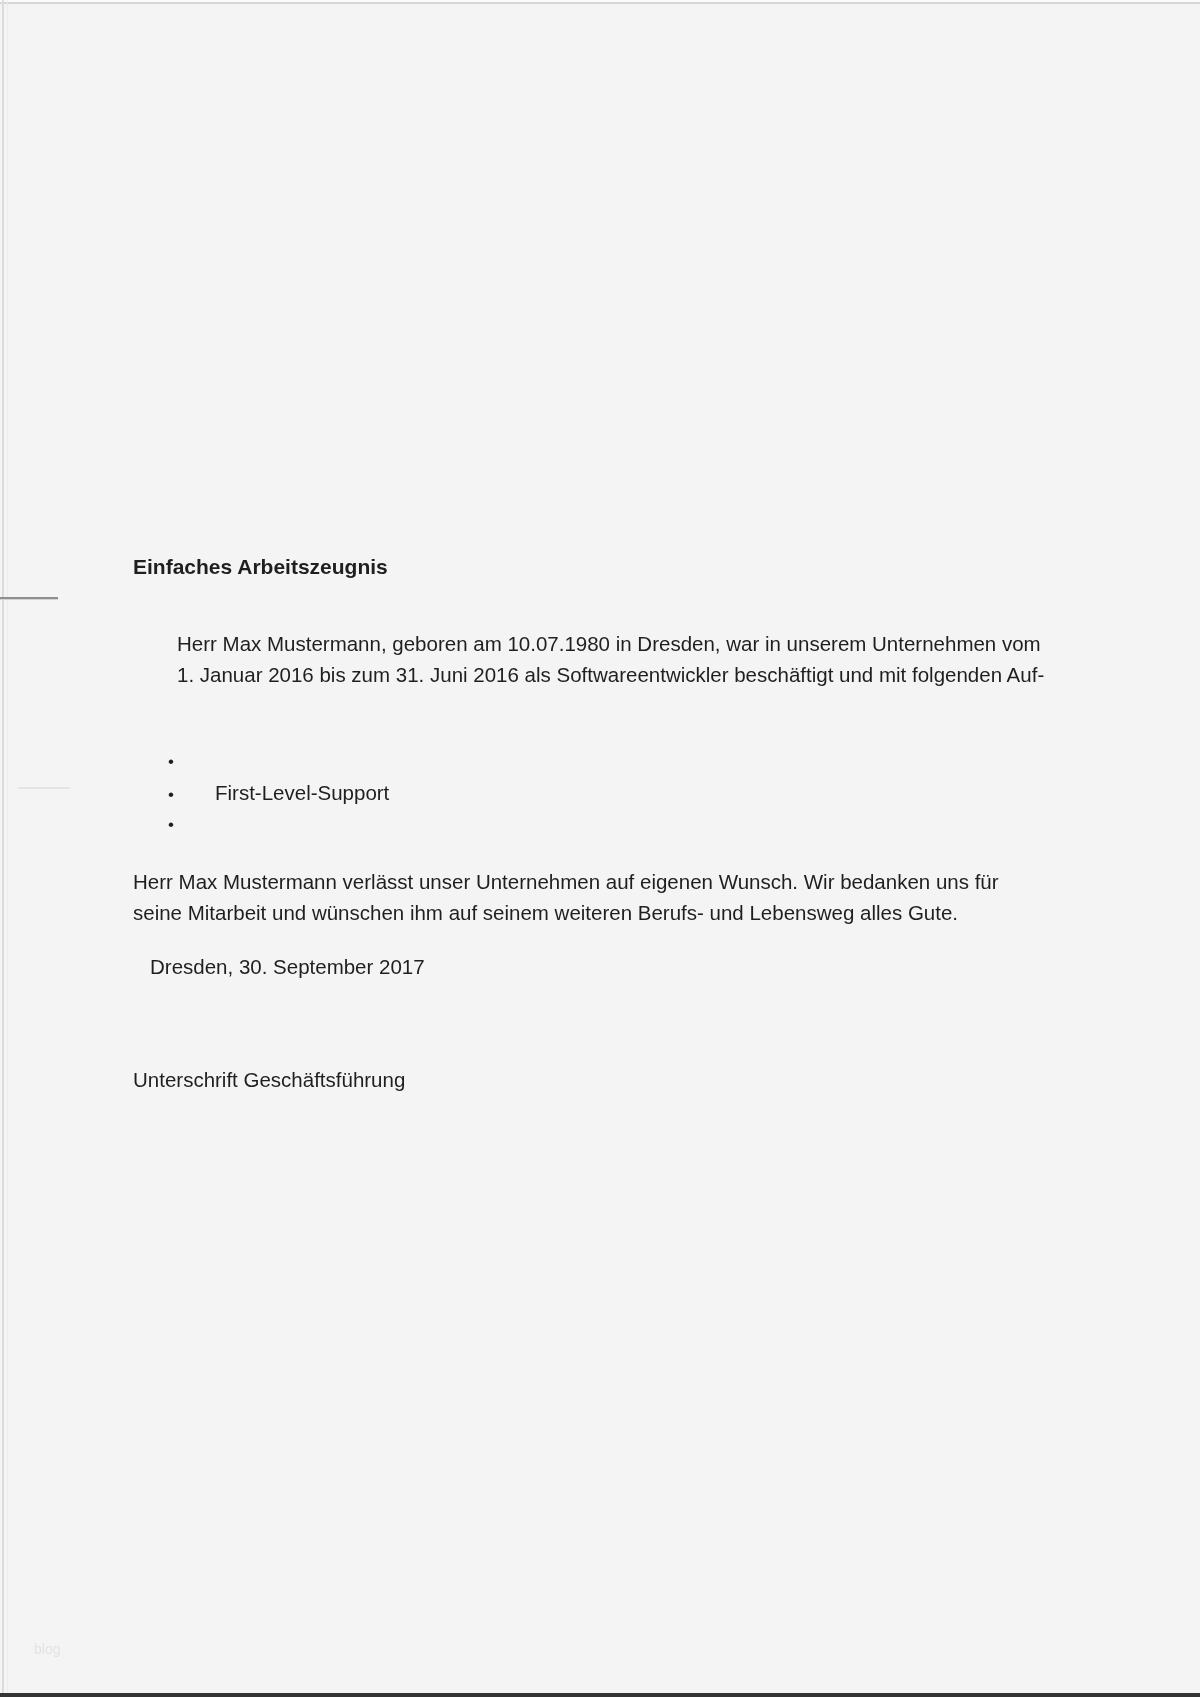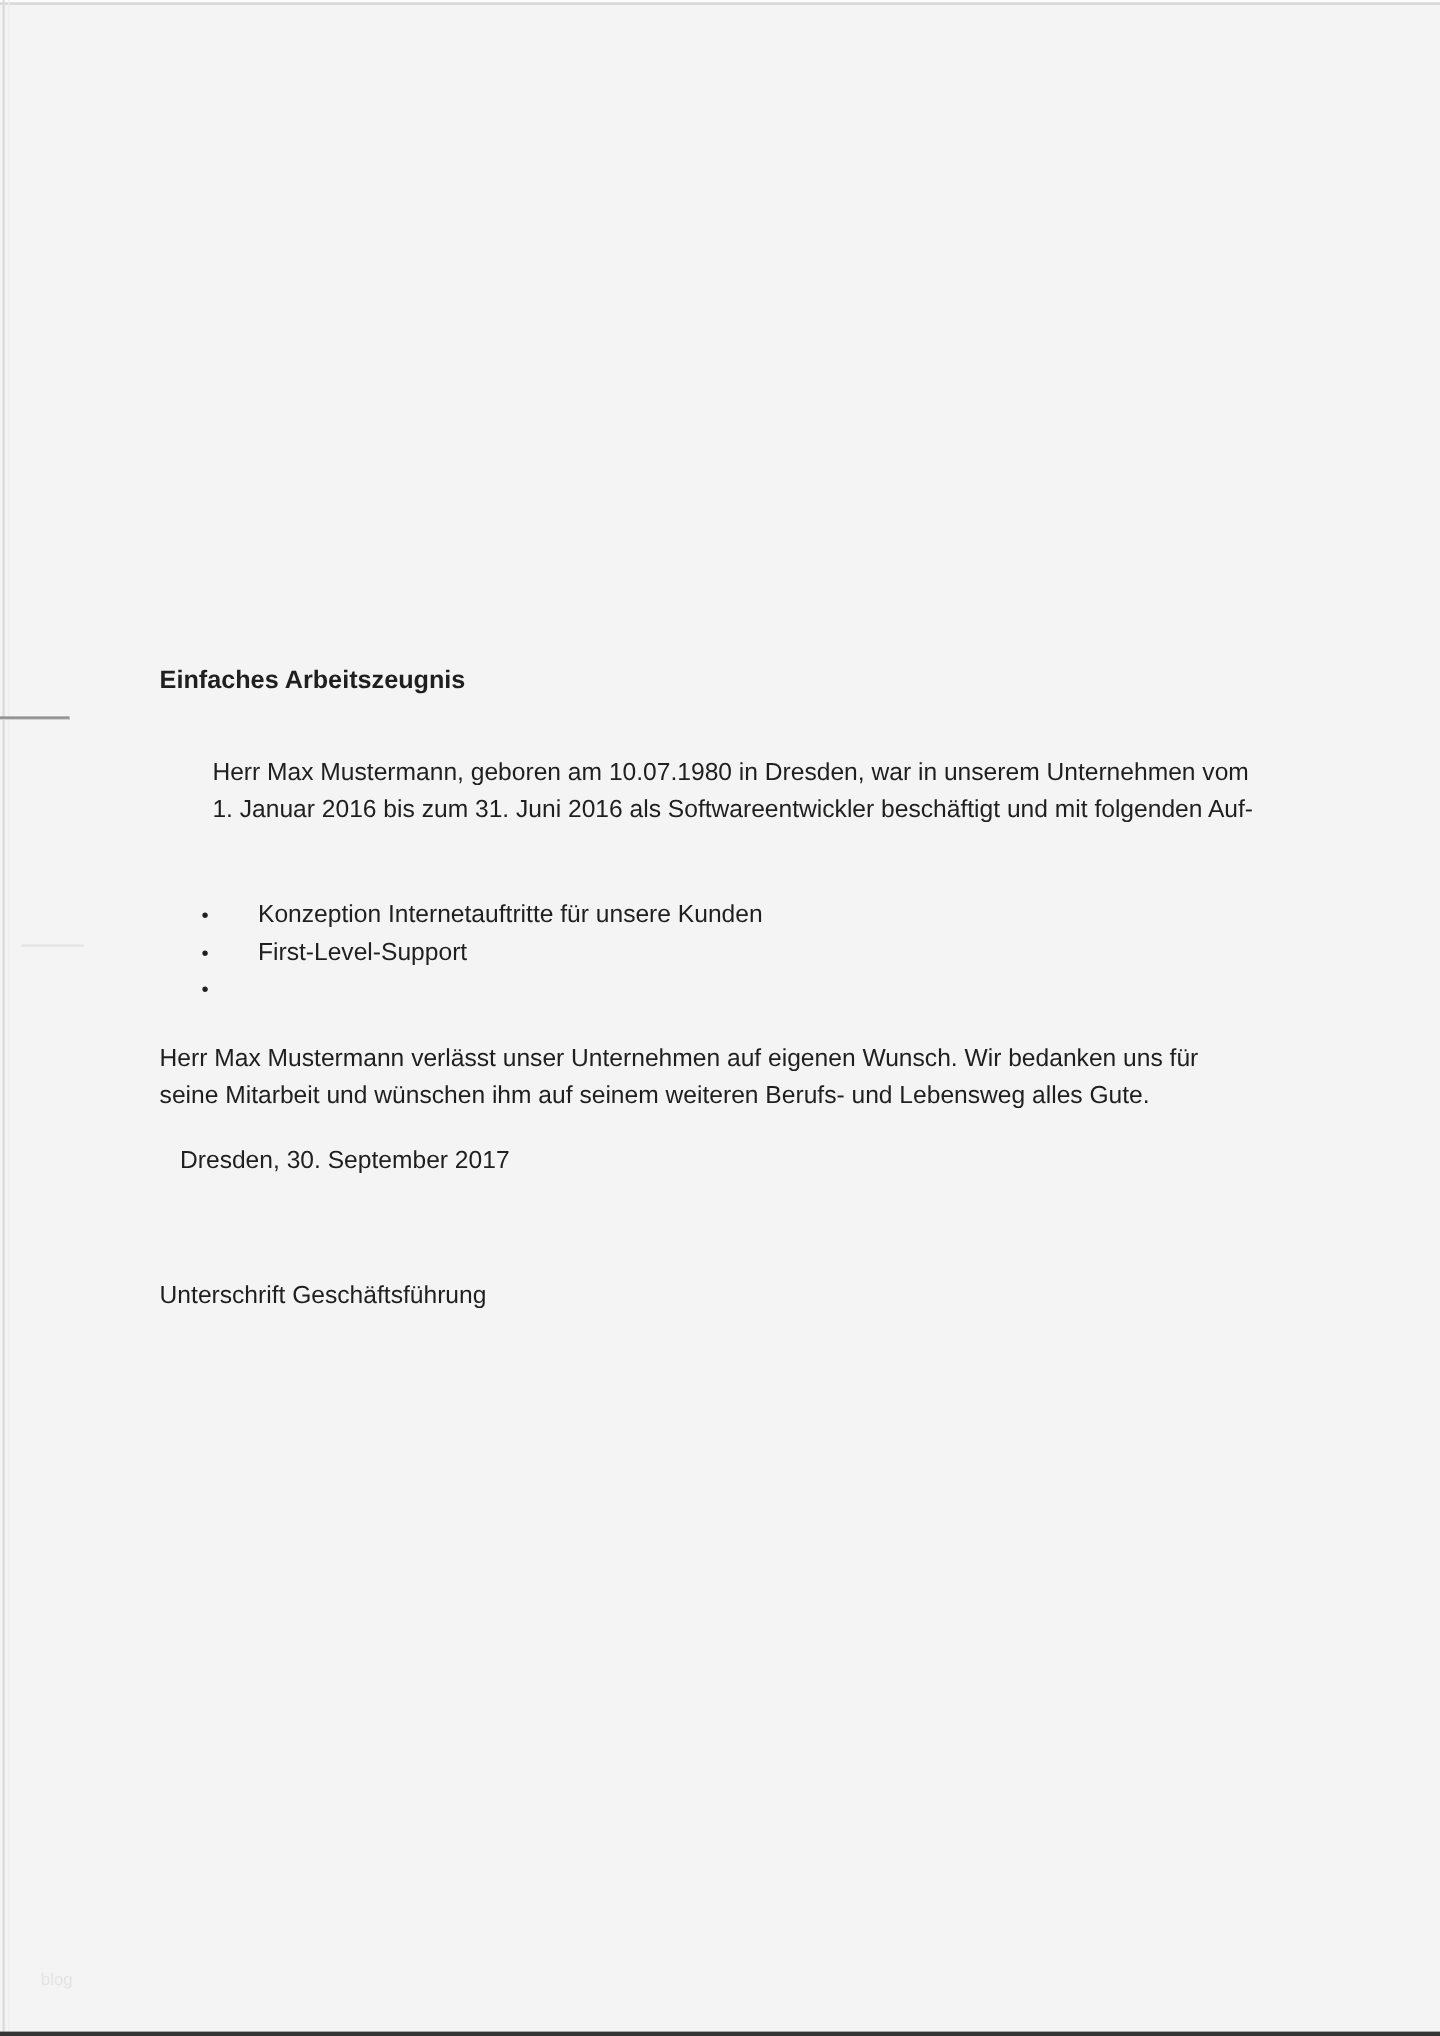--- a/index.html
+++ b/index.html
@@ -108,21 +108,20 @@
   <div class="doc-title">Einfaches Arbeitszeugnis</div>
 
   <div class="intro">
     <div class="line">Herr Max Mustermann, geboren am 10.07.1980 in Dresden, war in unserem Unternehmen vom</div>
     <div class="line">1. Januar 2016 bis zum 31. Juni 2016 als Softwareentwickler beschäftigt und mit folgenden Auf-</div>
   </div>
 
   <div class="bullets">
     <div class="bullet-row">
       <span class="bullet-dot">•</span>
-      <span class="line">Konzeption Internetauftritte für unsere Kunden</span>
     </div>
     <div class="bullet-row">
       <span class="bullet-dot">•</span>
       <span class="line">First-Level-Support</span>
     </div>
     <div class="bullet-row">
       <span class="bullet-dot">•</span>
     </div>
   </div>
 

